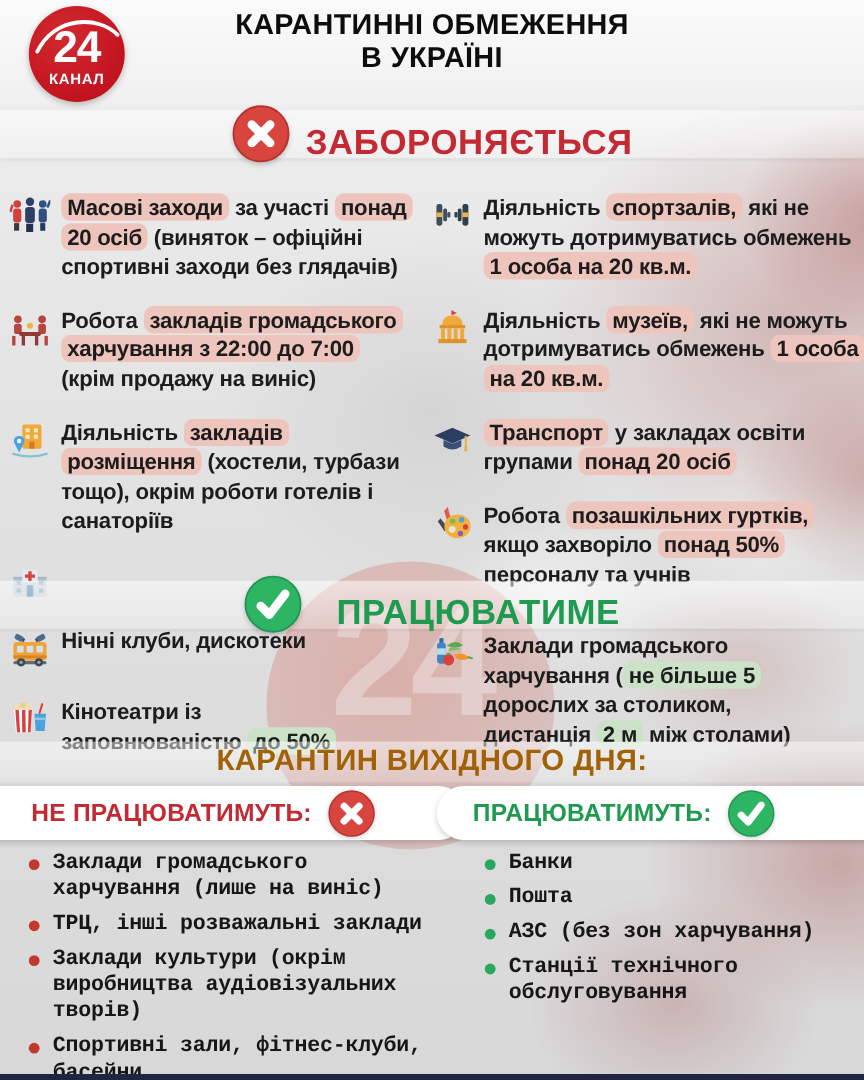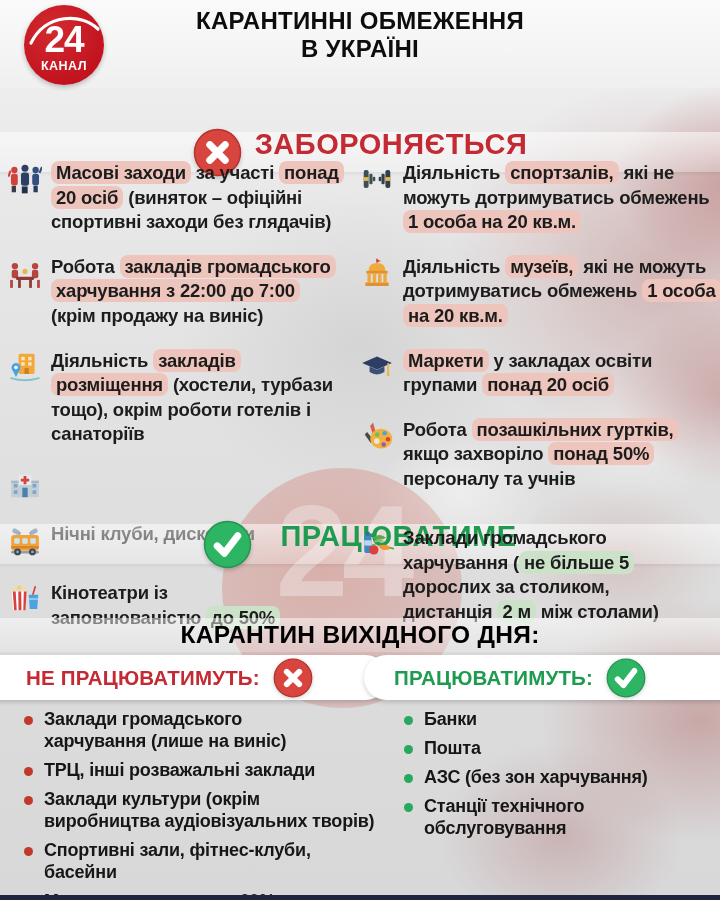--- a/index.html
+++ b/index.html
@@ -37,21 +37,21 @@
     background:radial-gradient(circle at 38% 32%,#d22a30,#c1121e 75%);
     display:flex;flex-direction:column;align-items:center;justify-content:center;
     box-shadow:0 2px 5px rgba(0,0,0,0.25);}
   .logo .swoosh{position:absolute;inset:0;}
   .logo-num{font-size:37px;font-weight:800;color:#fff;line-height:1;letter-spacing:-1px;margin-top:4px;}
   .logo-ch{font-size:12.5px;font-weight:800;color:#fff;letter-spacing:0.5px;margin-top:1px;}
   .page-title{position:relative;text-align:center;padding-top:7px;
     font-size:24px;line-height:1.17;font-weight:800;color:#0d0d0d;letter-spacing:0.3px;}
   
   .sec-head{position:absolute;left:0;right:0;height:48px;z-index:2;
-    display:flex;align-items:flex-start;justify-content:center;gap:13px;margin-top:40px;}
+    display:flex;align-items:flex-end;justify-content:center;gap:13px;}
   .sec-head::before{content:"";position:absolute;left:0;right:0;top:4px;bottom:4px;
     background:linear-gradient(180deg,rgba(255,255,255,0.55),rgba(255,255,255,0.25));
     box-shadow:0 2px 3px rgba(0,0,0,0.06);}
   .sec-head .big-circ{position:relative;width:49px;height:49px;flex:none;filter:drop-shadow(0 2px 2px rgba(0,0,0,0.2));}
   .sec-head .lbl{position:relative;font-size:29px;font-weight:800;letter-spacing:0.5px;}
   #banned-head{top:88px;}
   #banned-head .lbl{color:var(--red,#c32a33);}
   #open-head{top:480px;gap:28px;}
   #open-head .lbl{color:var(--green,#1f9b50);}
   
@@ -64,38 +64,38 @@
   .item .icon svg{width:100%;height:100%;display:block;}
   .item-text{font-size:18.5px;font-weight:700;line-height:1.33;color:#1c1c1c;letter-spacing:-0.2px;}
   #open-grid .col-left .item-text{max-width:262px;}
   #open-grid .col-right .item-text{max-width:276px;}
   .hl-r{background:var(--hlpink,#eec5bd);border-radius:8px;padding:1px 5px;
     box-decoration-break:clone;-webkit-box-decoration-break:clone;}
   .hl-g{background:var(--hlgreen,#cbe2c9);border-radius:8px;padding:1px 5px;
     box-decoration-break:clone;-webkit-box-decoration-break:clone;}
   
   .weekend-title{position:absolute;top:621px;left:0;right:0;z-index:2;text-align:center;
-    font-size:24.5px;font-weight:800;color:#000000;letter-spacing:0.3px;}
+    font-size:24.5px;font-weight:800;color:#a16207;letter-spacing:0.3px;}
   .weekend-title::before{content:"";position:absolute;left:0;right:0;top:-3px;bottom:-3px;
     background:linear-gradient(180deg,rgba(255,255,255,0.5),rgba(255,255,255,0.2));z-index:-1;}
   .pills{position:absolute;top:655px;left:0;right:0;height:46px;z-index:2;}
   .pill{position:absolute;top:0;height:45px;background:#fff;border-radius:26px;
     display:flex;align-items:center;box-shadow:0 2px 5px rgba(0,0,0,0.18);}
   .pill .plbl{font-size:20.5px;font-weight:800;letter-spacing:0.2px;}
   .pill .circ{width:40px;height:40px;flex:none;margin-left:13px;filter:drop-shadow(0 1px 2px rgba(0,0,0,0.2));}
   .pill.left{left:-26px;width:362px;padding-left:52px;}
   .pill.left .plbl{color:var(--red,#c32a33);}
   .pill.right{right:-26px;width:352px;padding-left:30px;}
   .pill.right .plbl{color:var(--green,#1f9b50);}
   
   .bullets{position:absolute;top:703px;left:0;right:0;bottom:6px;z-index:2;
     display:grid;grid-template-columns:390px 1fr;}
   .blist{list-style:none;margin:6px 0 0 0;padding:0 6px 0 24px;}
   .bullets .bright{padding-left:14px;}
-  .bitem{display:flex;gap:11px;margin-bottom:7px;}
+  .bitem{display:flex;gap:11px;margin-bottom:7px;font-family:Liberation Mono, monospace;}
   .dot{width:9px;height:9px;border-radius:50%;flex:none;margin-top:7px;}
   .bred .dot{background:#c0392b;}
   .bgreen .dot{background:#27a85c;}
   .btext{font-size:18px;font-weight:700;line-height:1.22;color:#161616;white-space:pre-line;letter-spacing:-0.2px;}
   
   .bottom-bar{position:absolute;left:0;right:0;bottom:0;height:5px;background:#20263f;z-index:3;}
 </style>
 </head>
 <body style="--red: #c32a33; --green: #1f9b50; --hlpink: #eec5bd; --hlgreen: #cbe2c9;">
 
@@ -254,21 +254,21 @@
       </div>
       <div class="item">
         <span class="icon">
           <svg viewBox="0 0 32 32">
             <path d="M16 6 L30 12.2 L16 18.4 L2 12.2 Z" fill="#2c3e63"></path>
             <path d="M9 15.6 v5.2 q7 4.6 14 0 v-5.2 l-7 3.1 z" fill="#3a5078"></path>
             <path d="M26.5 13.2 v7.2" stroke="#e8b64c" stroke-width="1.8" stroke-linecap="round"></path>
             <rect x="25.2" y="20.4" width="2.6" height="4.4" rx="1.2" fill="#e8b64c"></rect>
           </svg>
         </span>
-        <div class="item-text"><span class="hl-r">Маркети</span><span> у закладах освіти групами </span><span class="hl-r">понад 20 осіб</span></div>
+        <div class="item-text"><span class="hl-r">Транспорт</span><span> у закладах освіти групами </span><span class="hl-r">понад 20 осіб</span></div>
       </div>
       <div class="item">
         <span class="icon">
           <svg viewBox="0 0 32 32">
             <path d="M9.5 6.5 l2.8-3.2 2.4 8.8 -2.8 2z" fill="#d8604a"></path>
             <path d="M4.5 14.5 l2.2-2.2 6.2 7.6 -3 2.4z" fill="#44484f"></path>
             <ellipse cx="20" cy="18.5" rx="10.3" ry="9.3" fill="#f0b13e"></ellipse>
             <circle cx="16.2" cy="14.5" r="2.1" fill="#6cbf5a"></circle>
             <circle cx="23.2" cy="13.3" r="2.1" fill="#4aa3df"></circle>
             <circle cx="26.3" cy="19" r="2.1" fill="#d8413c"></circle>

